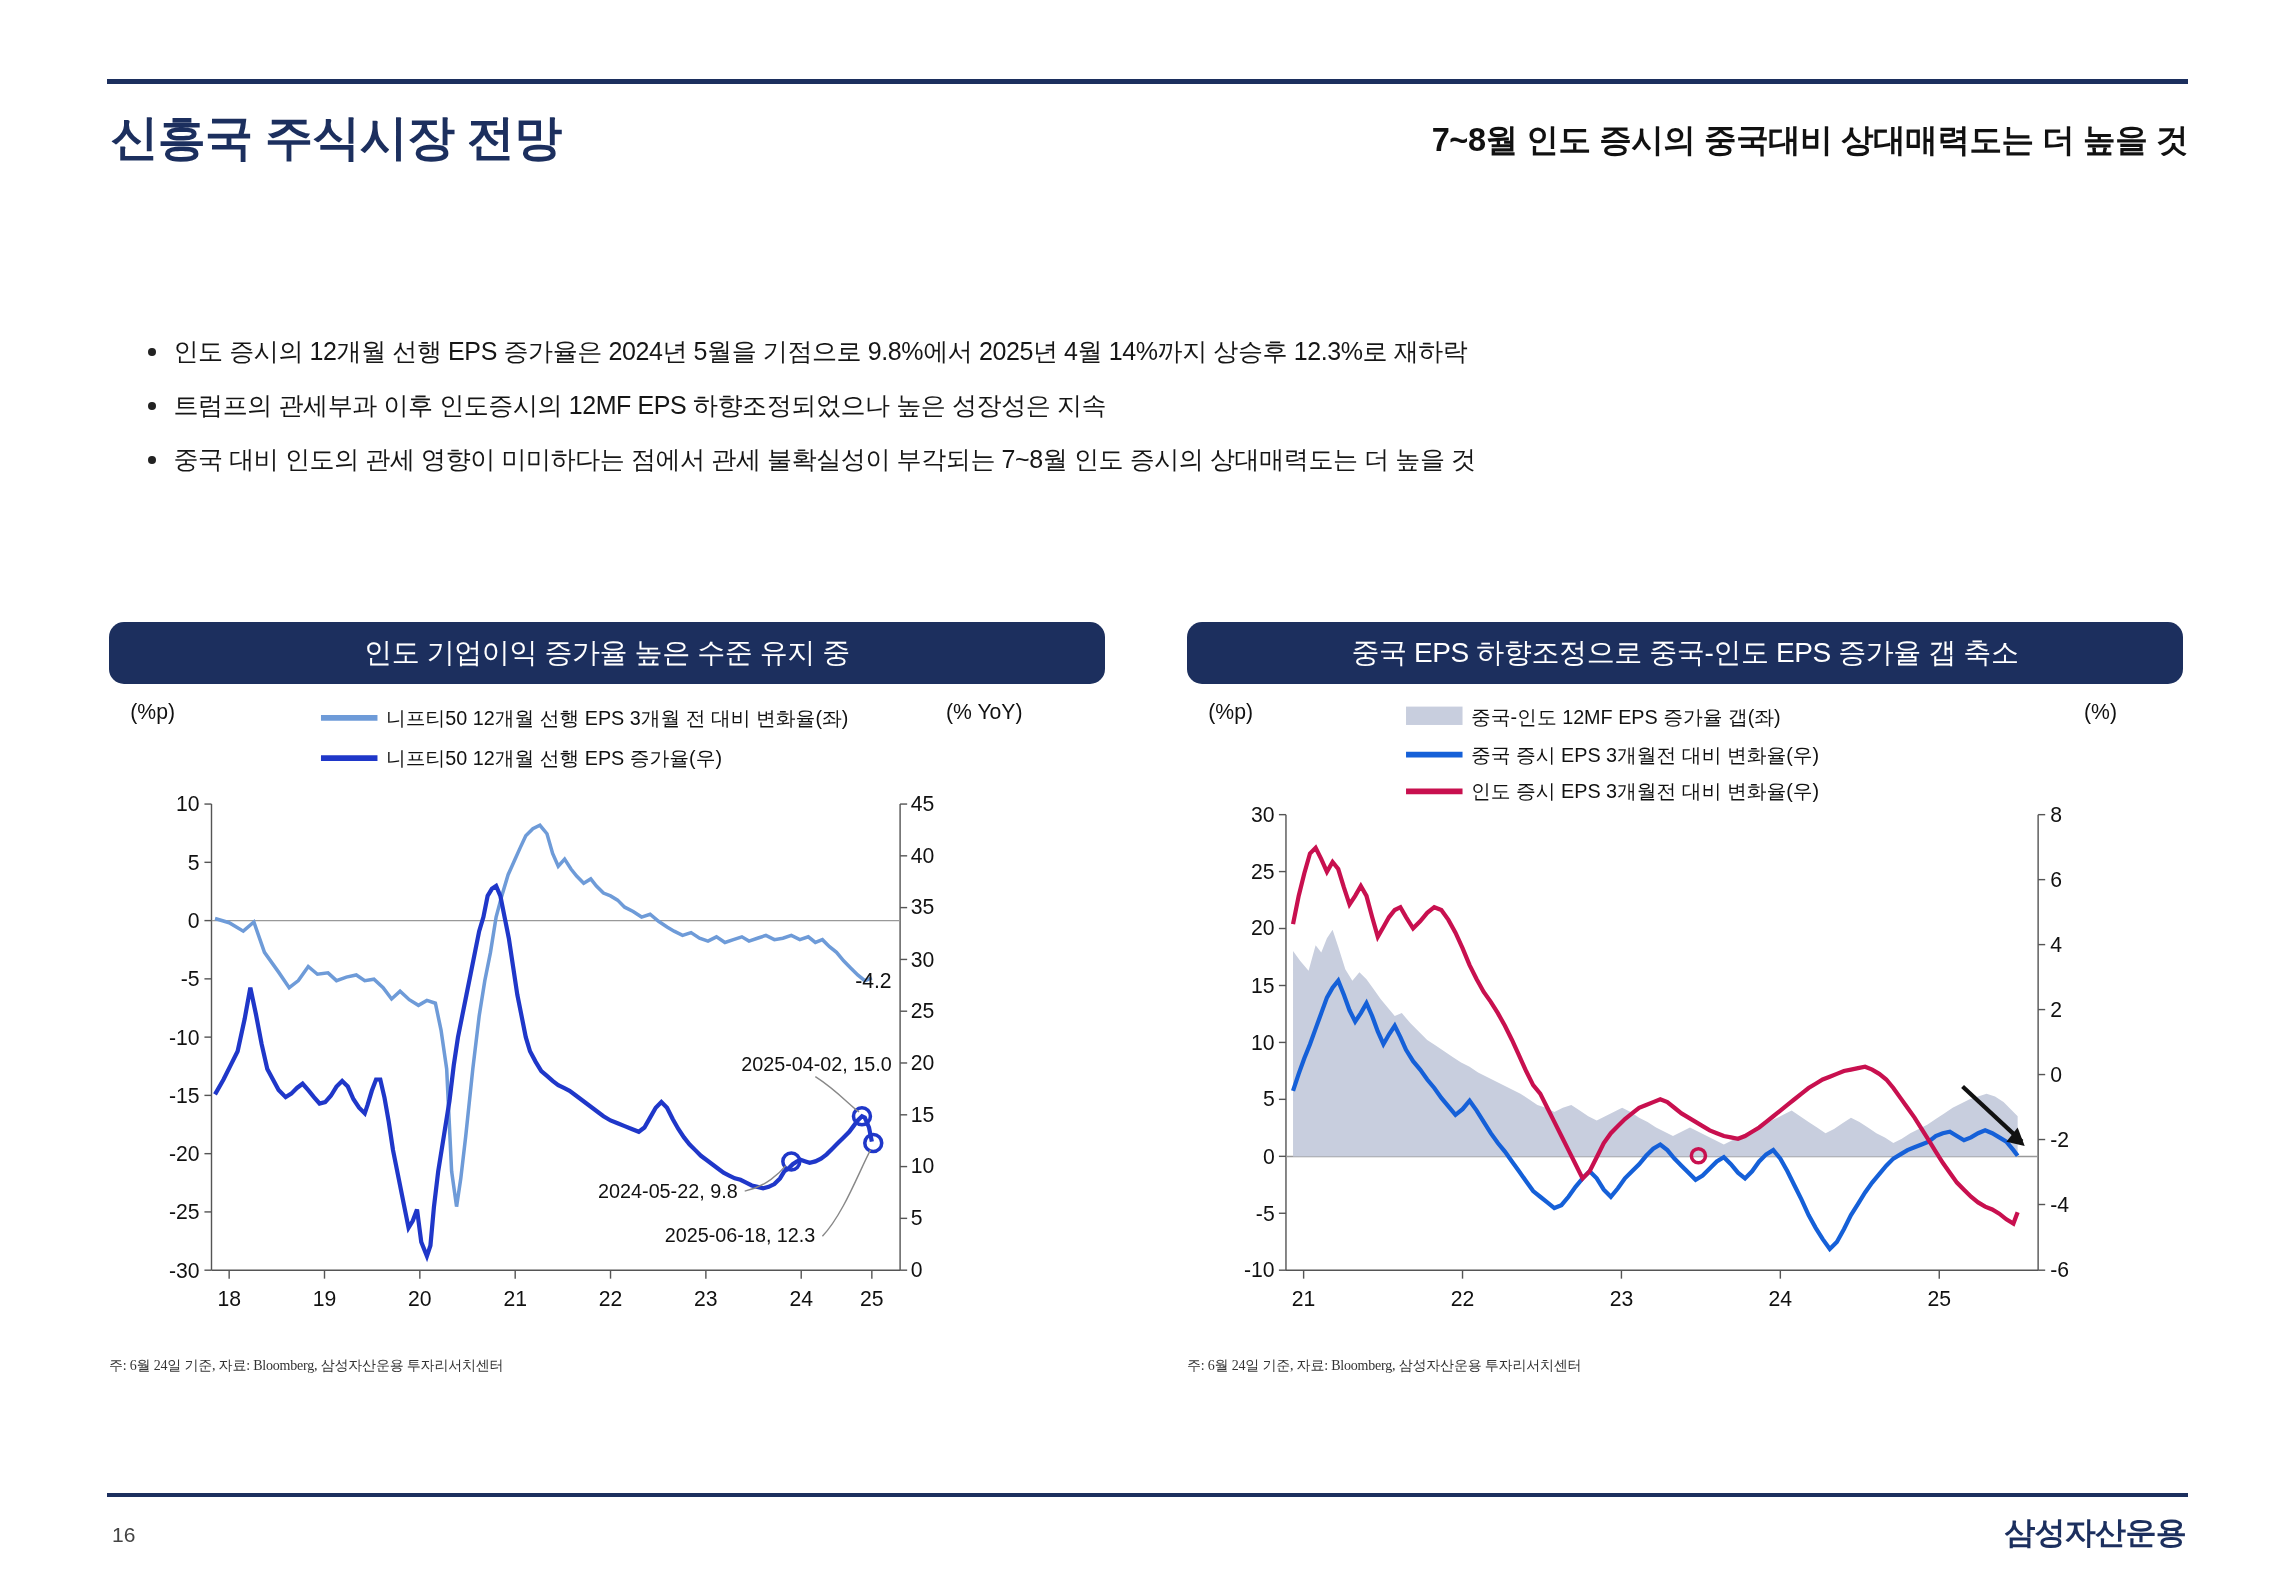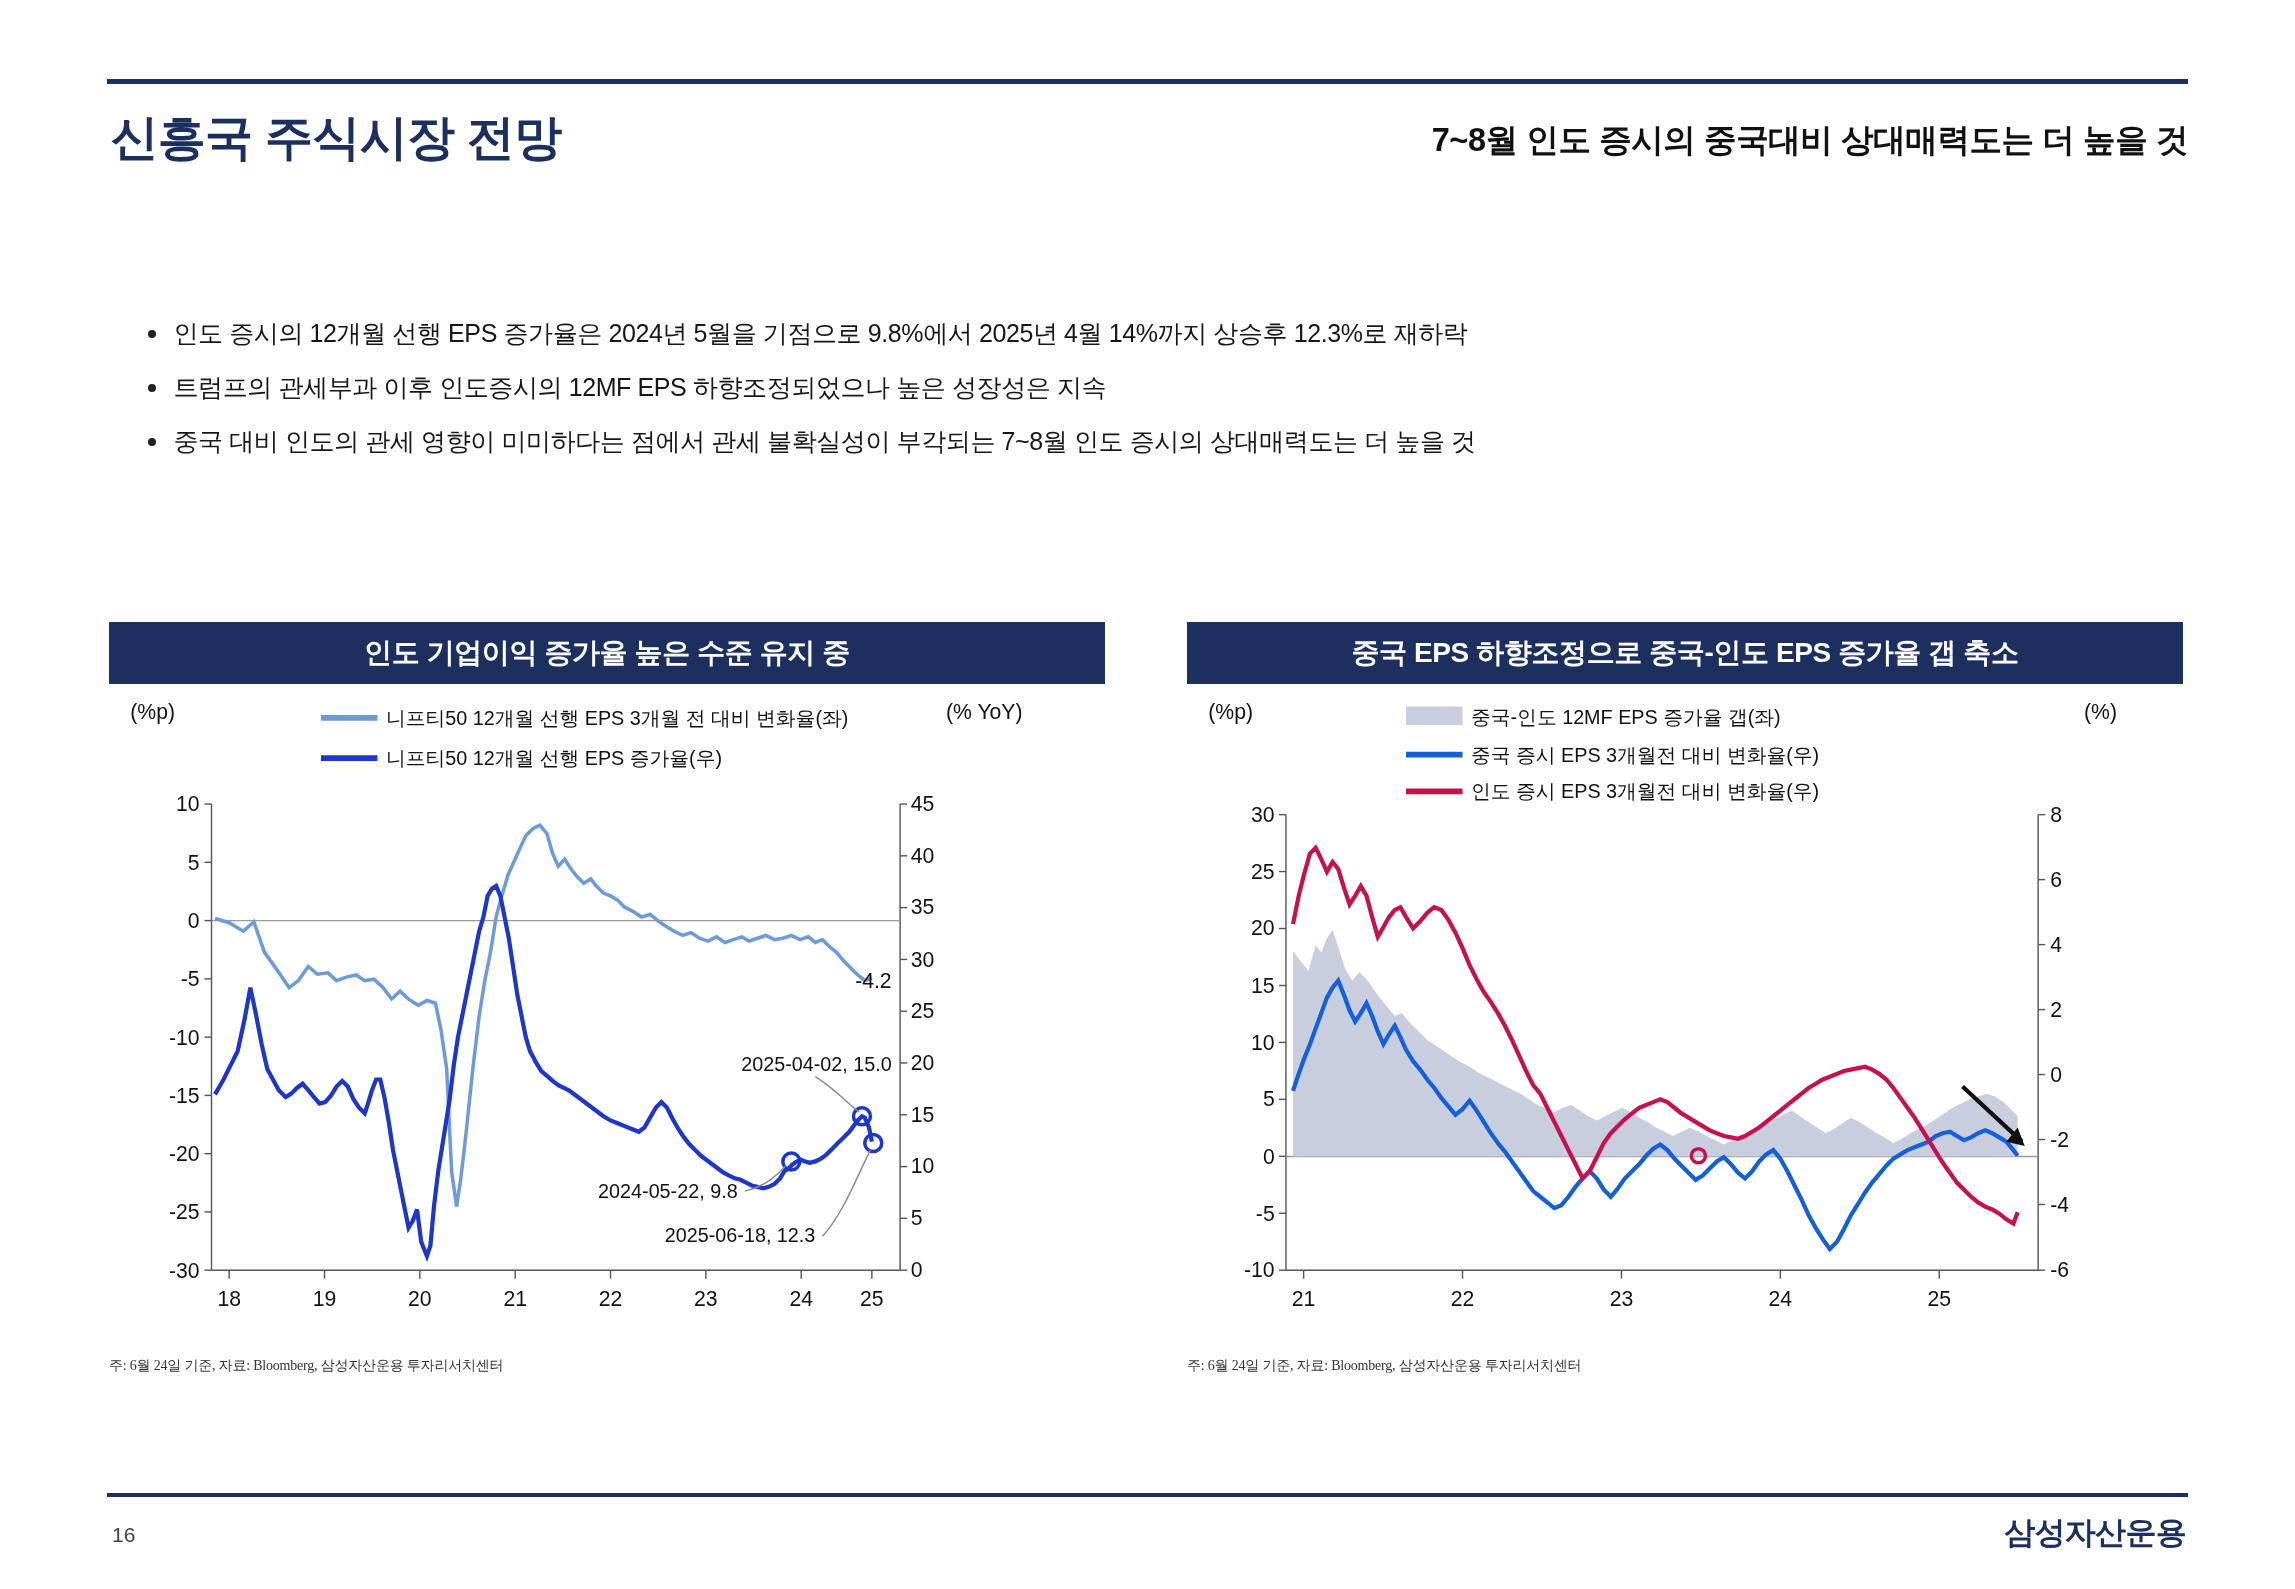--- a/index.html
+++ b/index.html
@@ -60,21 +60,21 @@
     font-size: 31px;
     font-weight: 700;
     color: #111111;
     letter-spacing: -0.6px;
   }
 
   
   .bullets {
     position: absolute;
     left: 141px;
-    top: 318px;
+    top: 336px;
     width: 2048px;
   }
   .bullet {
     position: relative;
     padding-left: 32.5px;
     margin-bottom: 24px;
     font-size: 25px;
     color: #161616;
     letter-spacing: -0.4px;
     line-height: 1.2;
@@ -101,22 +101,23 @@
   .panel-right { left: 1187px; }
 
   .panel-head {
     height: 62px;
     background: #1c2f5e;
     color: #ffffff;
     display: flex;
     align-items: center;
     justify-content: center;
     font-size: 28px;
-    font-weight: 700;
+    font-weight: 400;
     letter-spacing: -0.4px;
+    border-radius: 15px;
   }
   .panel-body {
     position: relative;
     height: 692px;
   }
   .panel-note {
     position: absolute;
     bottom: 1px;
     left: 0;
     font-size: 14px;

